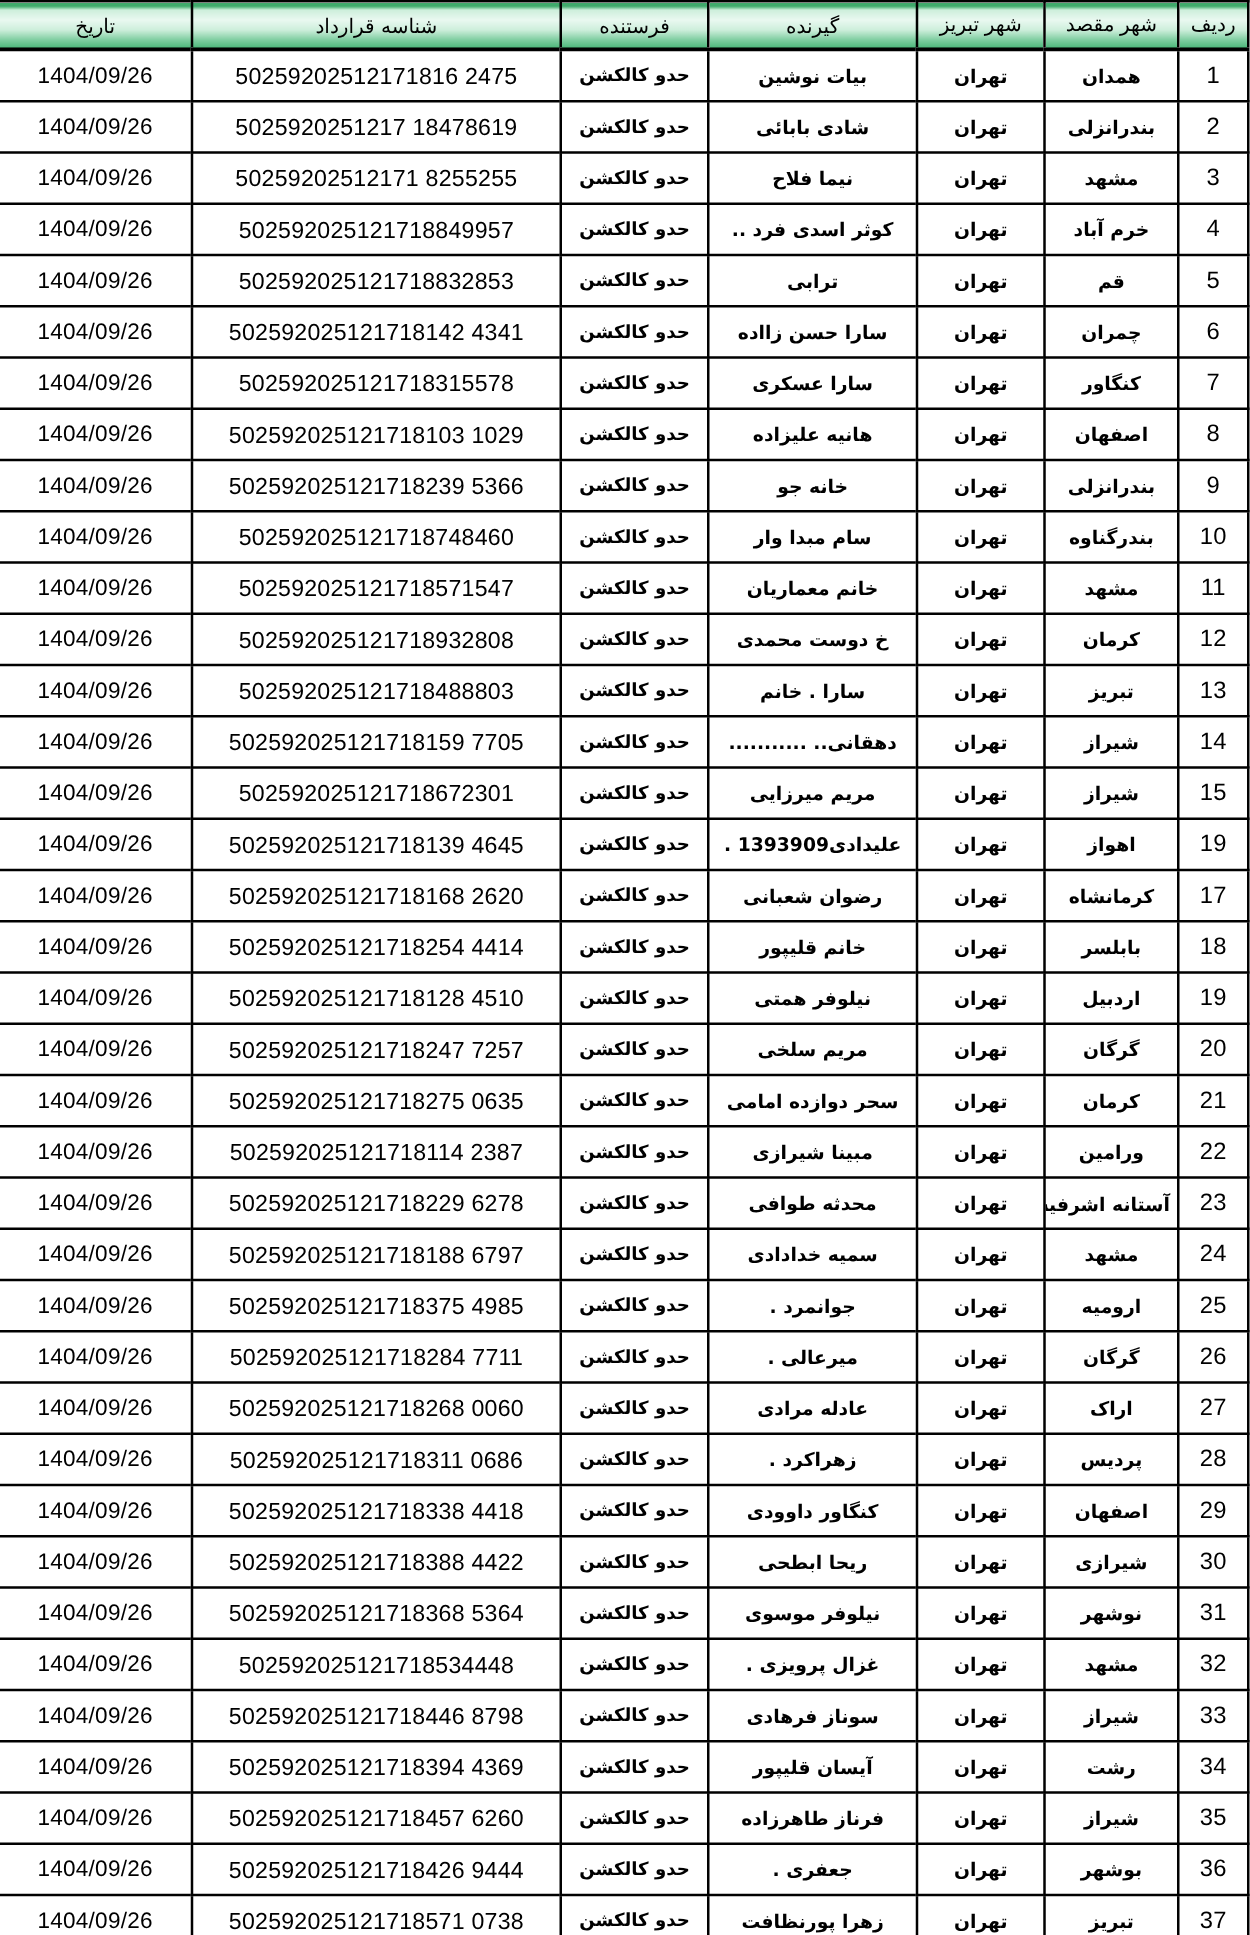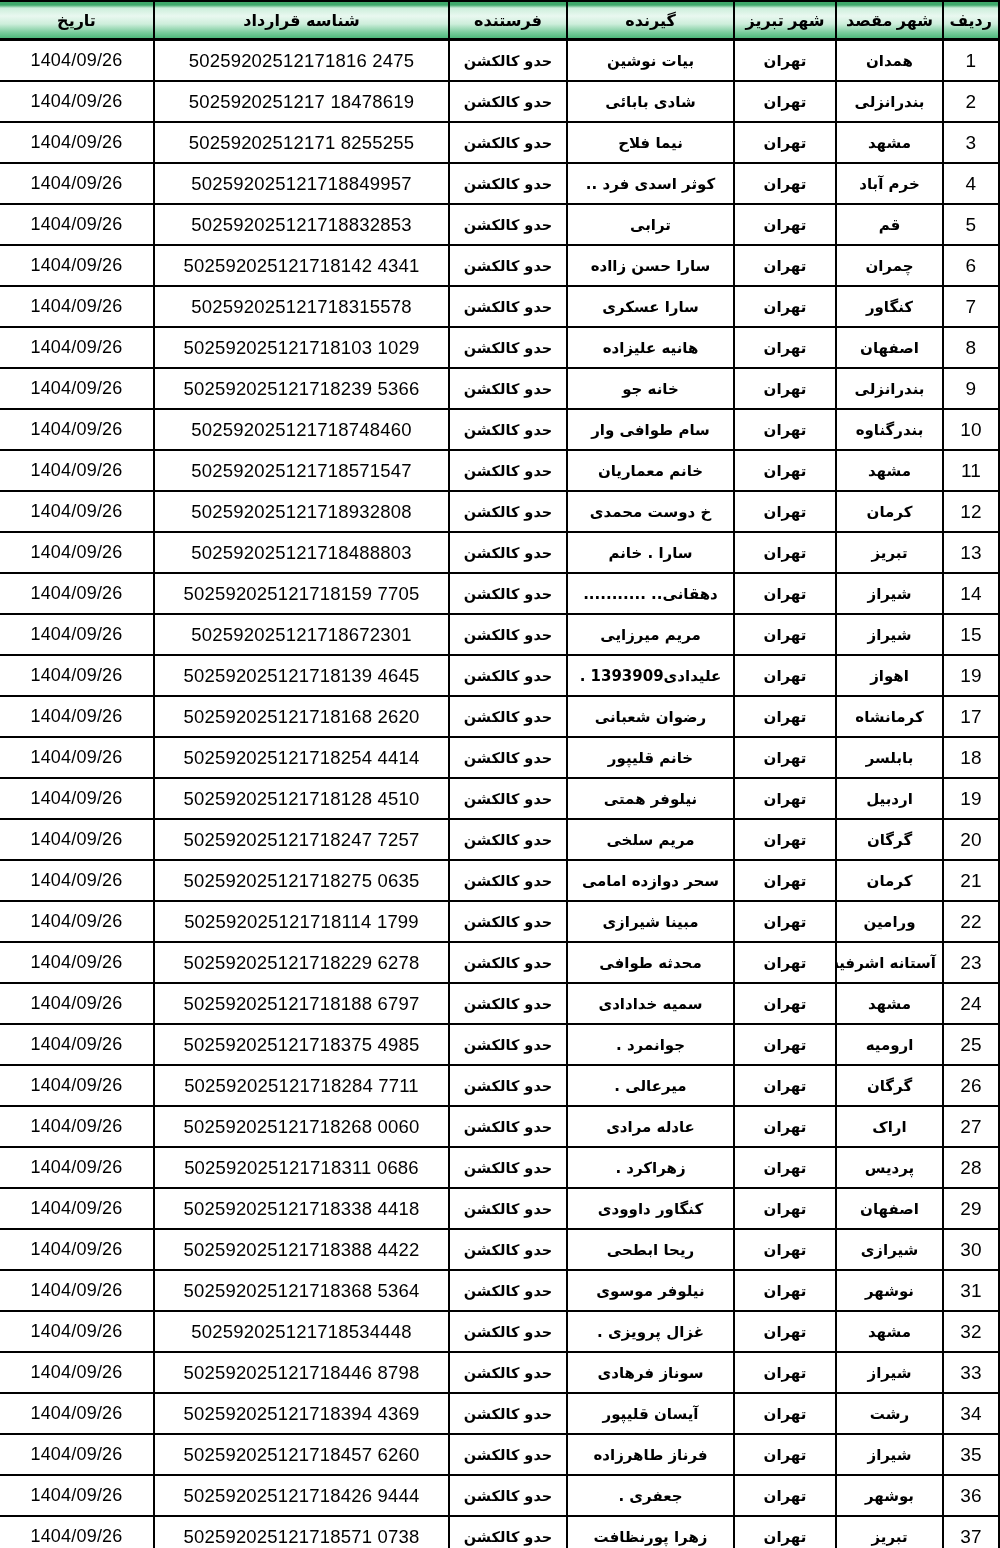--- a/index.html
+++ b/index.html
@@ -35,21 +35,21 @@
     text-align: center;
     vertical-align: middle;
     white-space: nowrap;
     overflow: hidden;
   }
 
   
   #manifest-table thead th {
     height: 36px;
     font-size: 16px;
-    font-weight: bold;
+    font-weight: normal;
     color: #000000;
     background-image: linear-gradient(to bottom,
         #3fa96b 0px,
         #3fa96b 3px,
         #cdeedb 6px,
         #e9f8f0 14px,
         #cdeedb 22px,
         #7ecda0 30px,
         #4fb87c 36px);
     border-bottom: 3px solid #000000;
@@ -200,21 +200,21 @@
         <td class="cell-orig">تهران</td>
         <td class="cell-recv">خانه  جو</td>
         <td class="cell-send">حدو کالکشن</td>
         <td class="cell-cid">502592025121718239 5366</td>
         <td class="cell-date">1404/09/26</td>
       </tr>
       <tr>
         <td class="cell-row">10</td>
         <td class="cell-dest">بندرگناوه</td>
         <td class="cell-orig">تهران</td>
-        <td class="cell-recv">سام طوافی وار</td>
+        <td class="cell-recv">سام مبدا وار</td>
         <td class="cell-send">حدو کالکشن</td>
         <td class="cell-cid">502592025121718748460</td>
         <td class="cell-date">1404/09/26</td>
       </tr>
       <tr>
         <td class="cell-row">11</td>
         <td class="cell-dest">مشهد</td>
         <td class="cell-orig">تهران</td>
         <td class="cell-recv">خانم معماریان</td>
         <td class="cell-send">حدو کالکشن</td>
@@ -310,21 +310,21 @@
         <td class="cell-send">حدو کالکشن</td>
         <td class="cell-cid">502592025121718275 0635</td>
         <td class="cell-date">1404/09/26</td>
       </tr>
       <tr>
         <td class="cell-row">22</td>
         <td class="cell-dest">ورامین</td>
         <td class="cell-orig">تهران</td>
         <td class="cell-recv">مبینا  شیرازی</td>
         <td class="cell-send">حدو کالکشن</td>
-        <td class="cell-cid">502592025121718114 1799</td>
+        <td class="cell-cid">502592025121718114 2387</td>
         <td class="cell-date">1404/09/26</td>
       </tr>
       <tr>
         <td class="cell-row">23</td>
         <td class="cell-dest">آستانه اشرفیه</td>
         <td class="cell-orig">تهران</td>
         <td class="cell-recv">محدثه طوافی</td>
         <td class="cell-send">حدو کالکشن</td>
         <td class="cell-cid">502592025121718229 6278</td>
         <td class="cell-date">1404/09/26</td>

